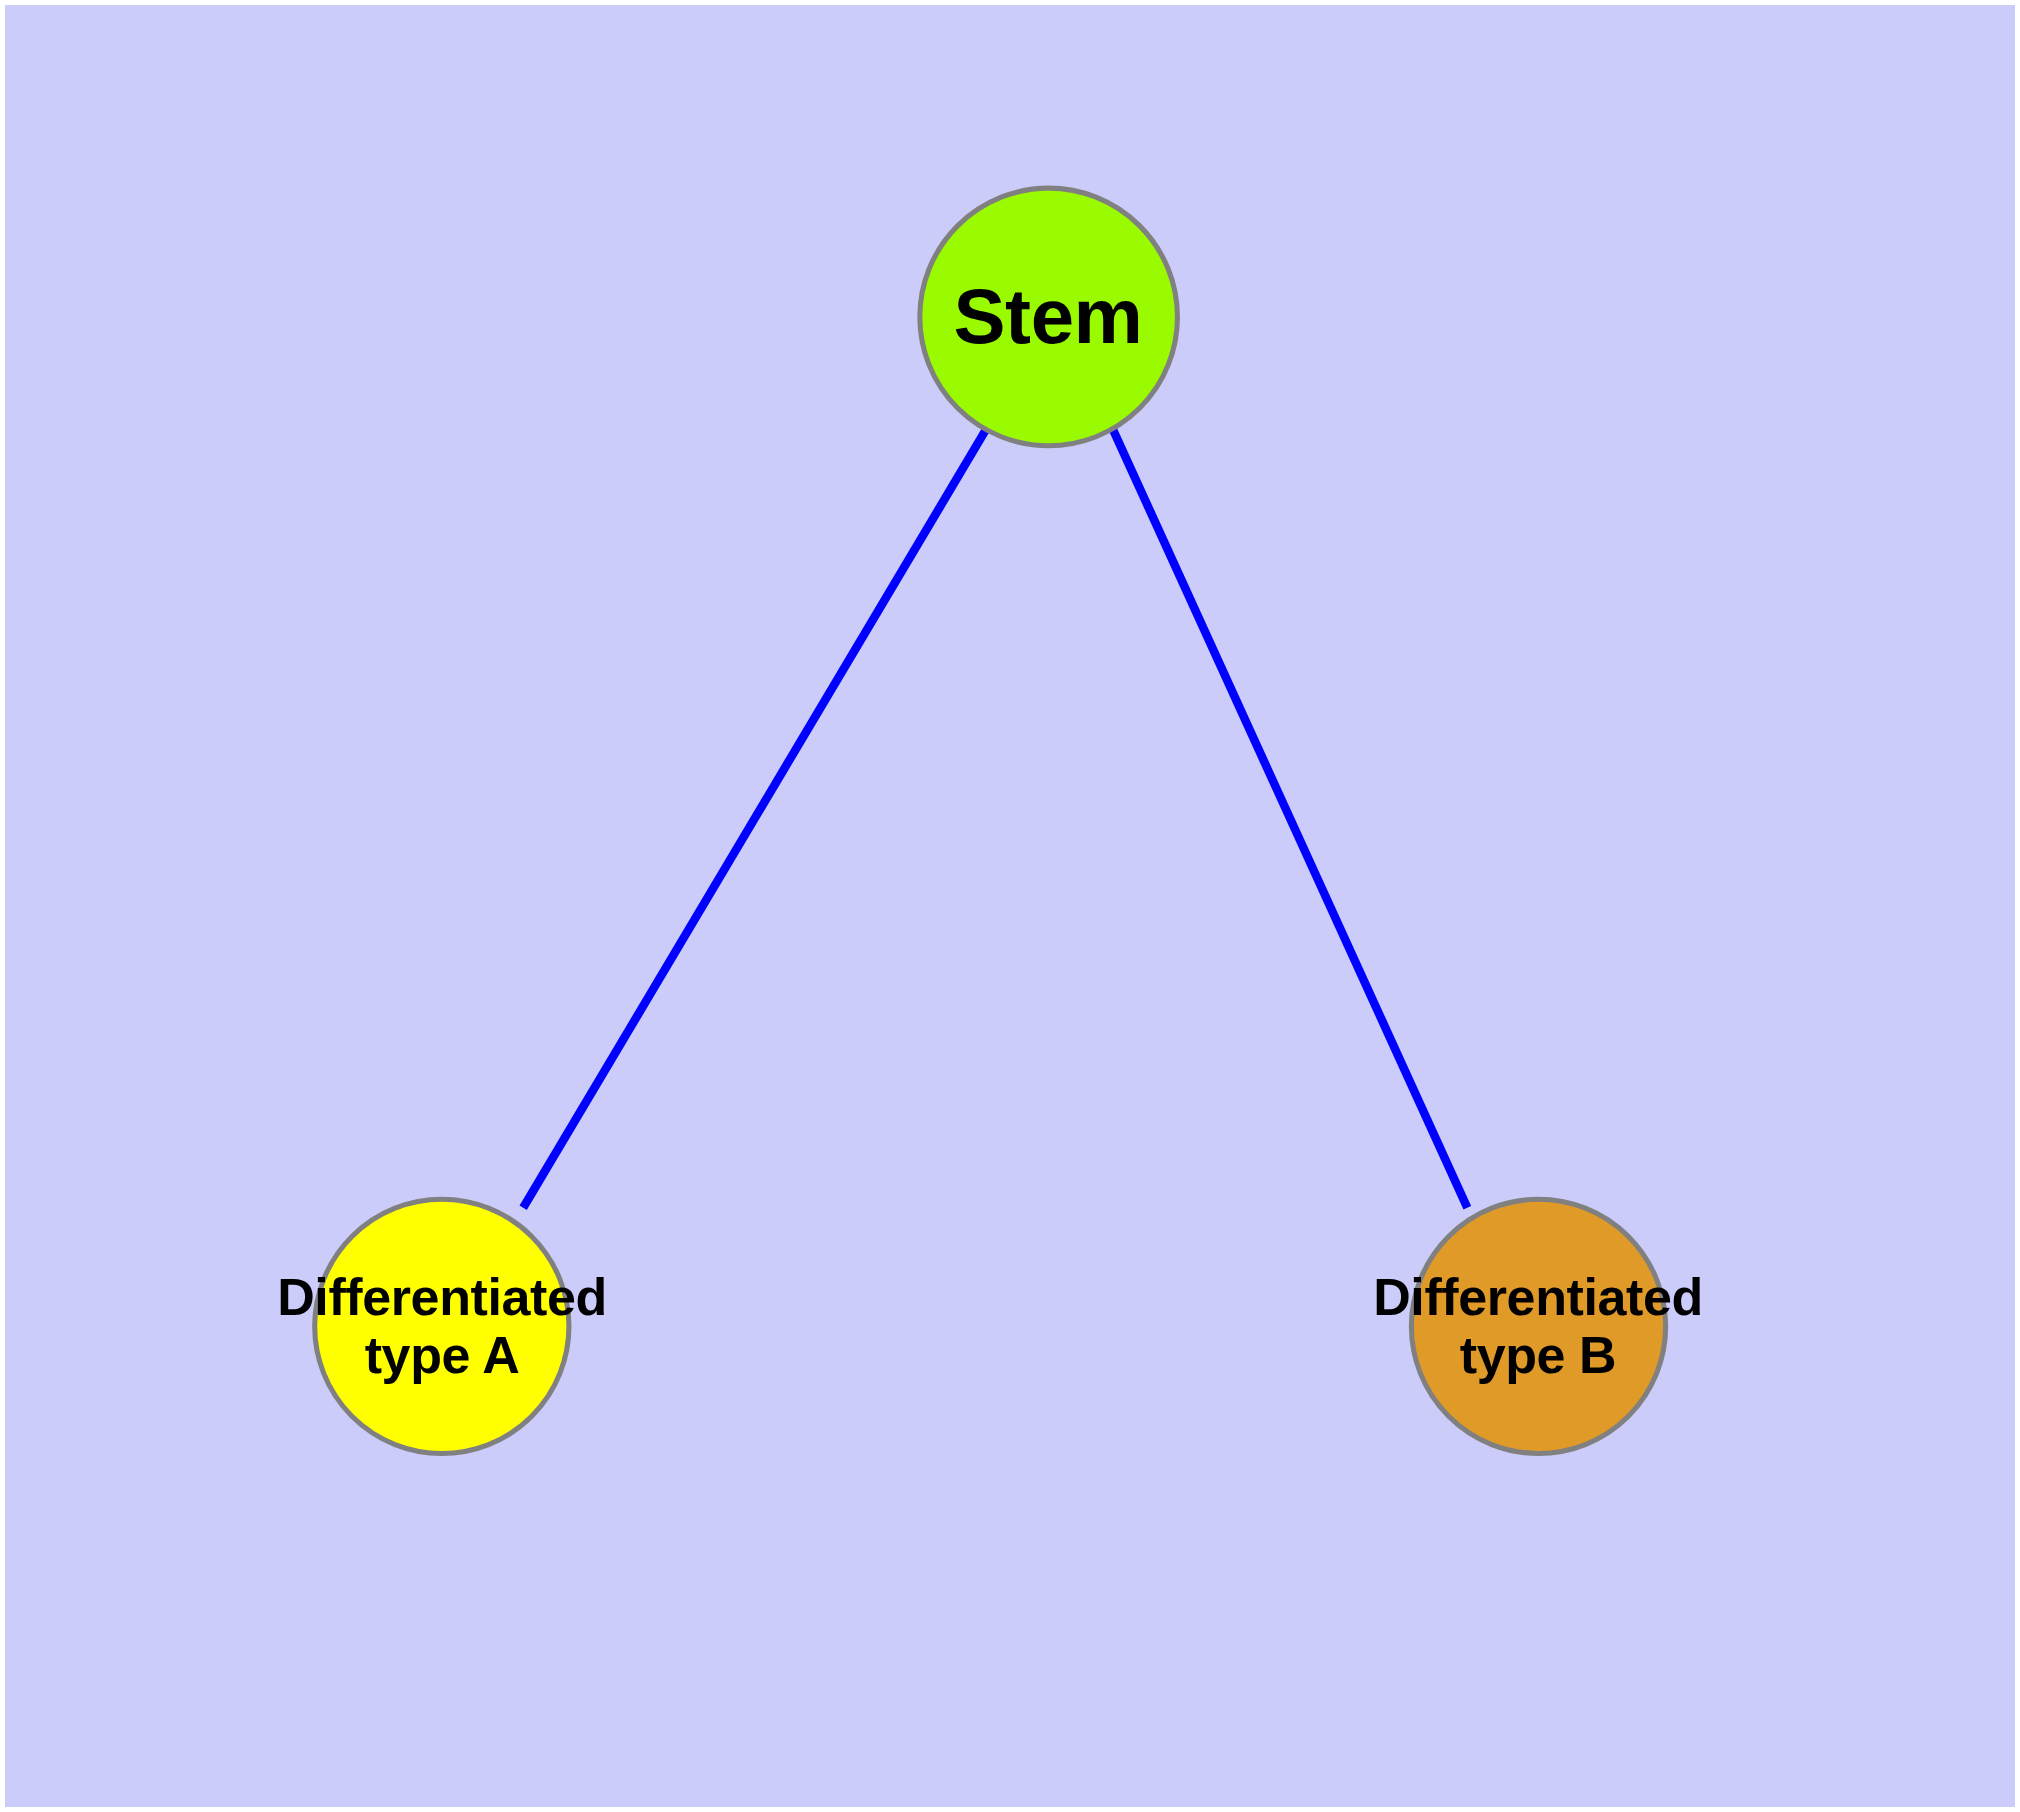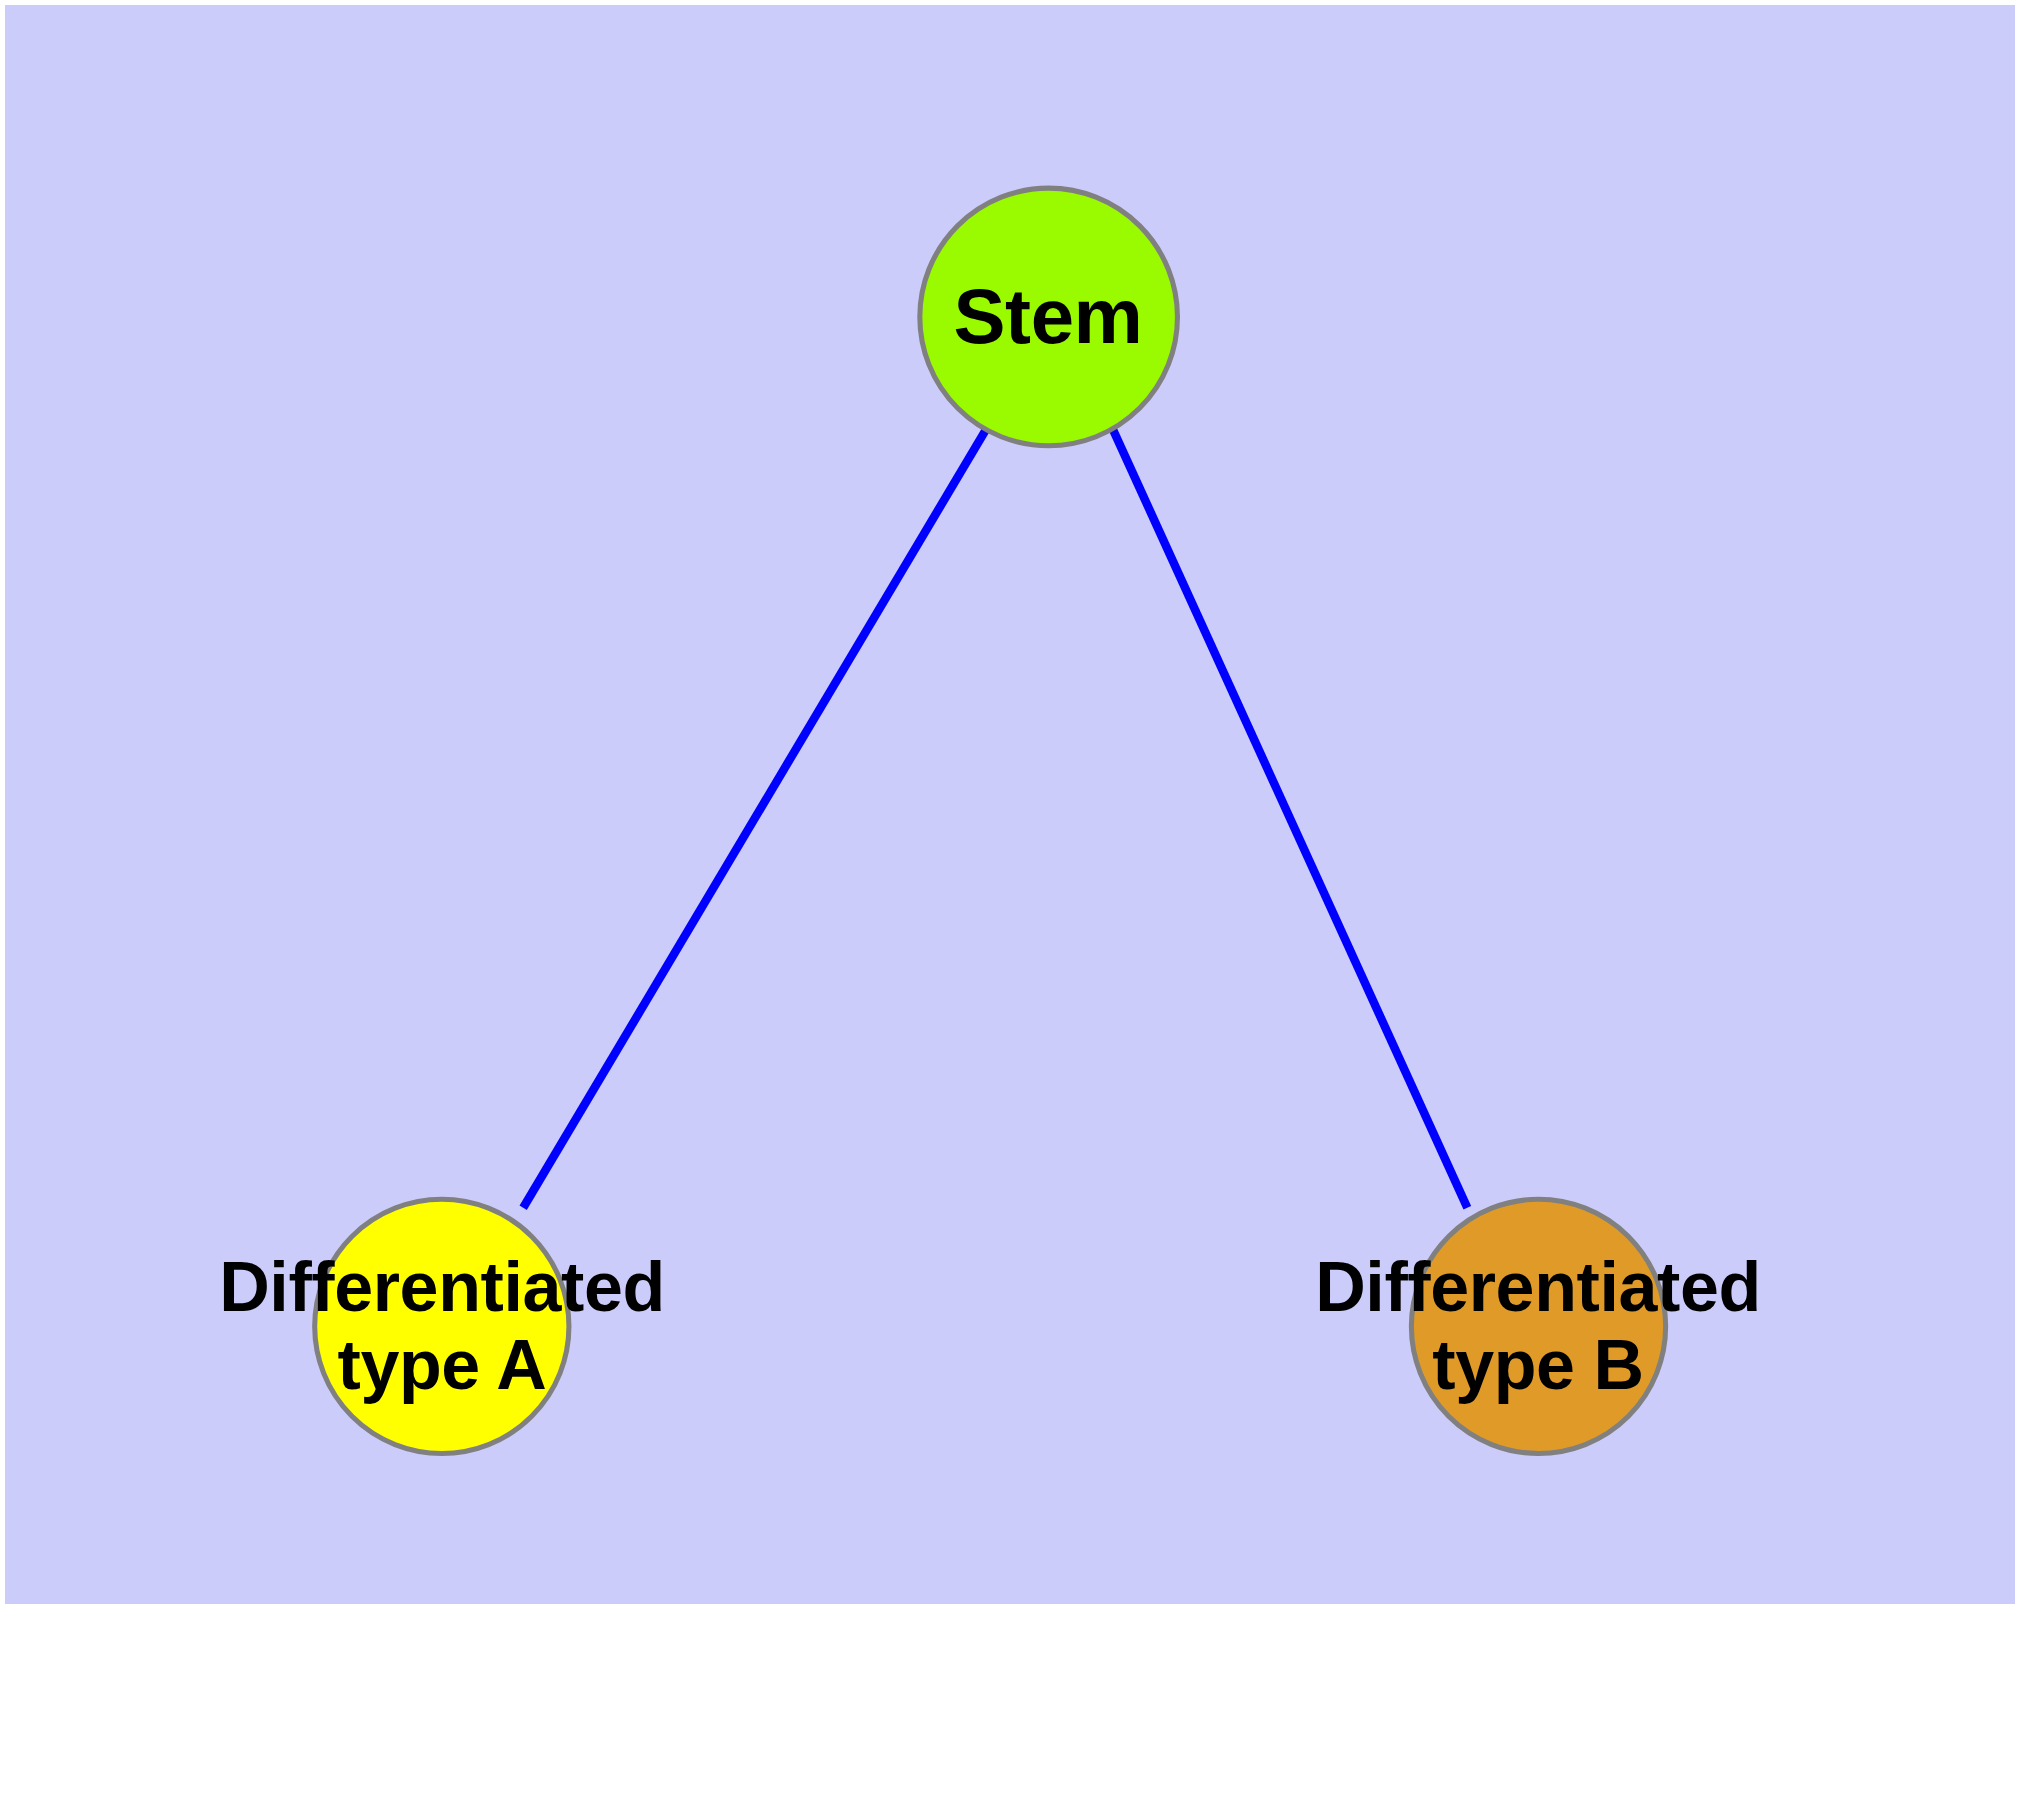--- a/index.html
+++ b/index.html
@@ -4,21 +4,21 @@
 <title>Cell Differentiation Graph</title>
 <style>
   html, body {
     margin: 0;
     padding: 0;
     background: #ffffff;
   }
   #canvas {
     position: relative;
     width: 2021px;
-    height: 1604px;
+    height: 1812px;
     background: #ffffff;
     overflow: hidden;
     font-family: "Liberation Sans", sans-serif;
   }
   #plot-background {
     position: absolute;
     left: 5.1px;
     top: 5.1px;
     width: 2010px;
     height: 1802px;
@@ -49,21 +49,21 @@
     white-space: pre;
     line-height: 1.12;
     letter-spacing: -0.4px;
     pointer-events: none;
     transform: translate(-50%, -50%);
   }
   .label-stem {
     font-size: 78px;
   }
   .label-diff {
-    font-size: 70px;
+    font-size: 52px;
   }
 </style>
 </head>
 <body>
 
 <div id="canvas">
 
   <div id="plot-background" style="background: rgb(204, 204, 251);"></div>
 
   <svg id="graph-svg" viewBox="0 0 2384 2138">

